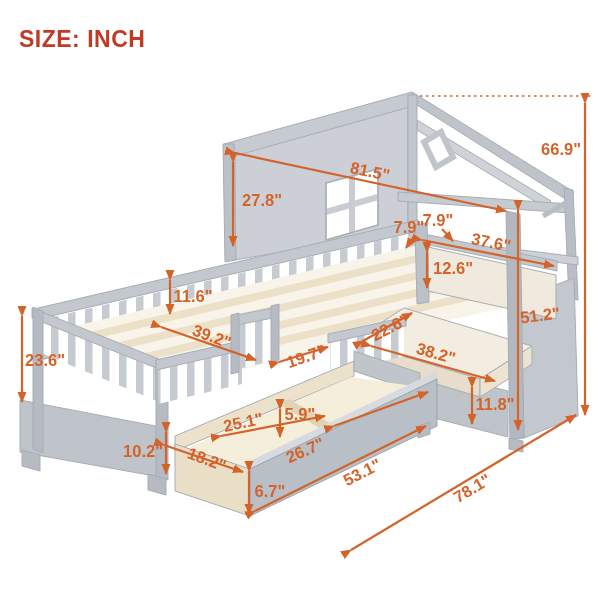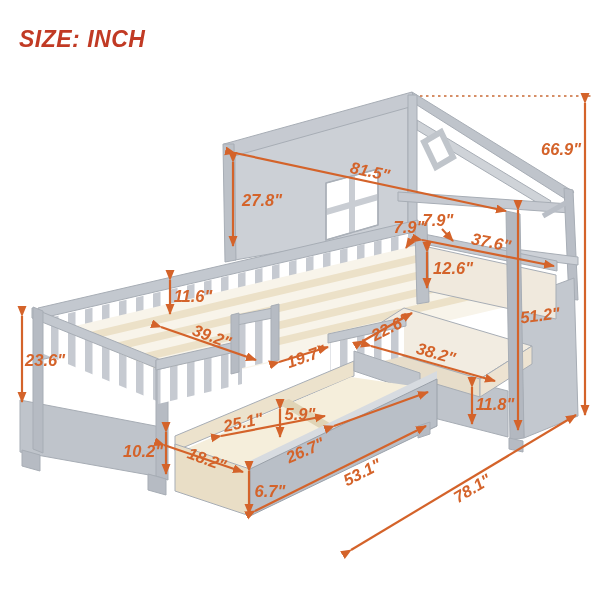--- a/index.html
+++ b/index.html
@@ -1,16 +1,16 @@
 <!DOCTYPE html>
 <html><head>
 <meta charset="utf-8">
 <style>
   html,body{margin:0;padding:0;background:#ffffff;width:600px;height:600px;overflow:hidden;}
-  .stage{position:relative;width:600px;height:564px;font-family:"Liberation Sans",sans-serif;font-style:italic;}
+  .stage{position:relative;width:600px;height:564px;font-family:"Liberation Sans",sans-serif;}
   .title{position:absolute;left:19px;top:26px;font-size:23px;font-weight:600;letter-spacing:.5px;color:#c13a24;}
   svg text{font-family:"Liberation Sans",sans-serif;font-size:16.5px;font-weight:600;fill:#d4632a;}
   svg .dim-line{stroke:#d4632a;stroke-width:2.2;fill:none;}
   svg .leader{stroke:#d4632a;stroke-width:2;fill:none;}
   svg .outl{stroke:#a7adb5;stroke-width:1;}
 </style>
 </head>
 <body>
 
 <div class="stage">

